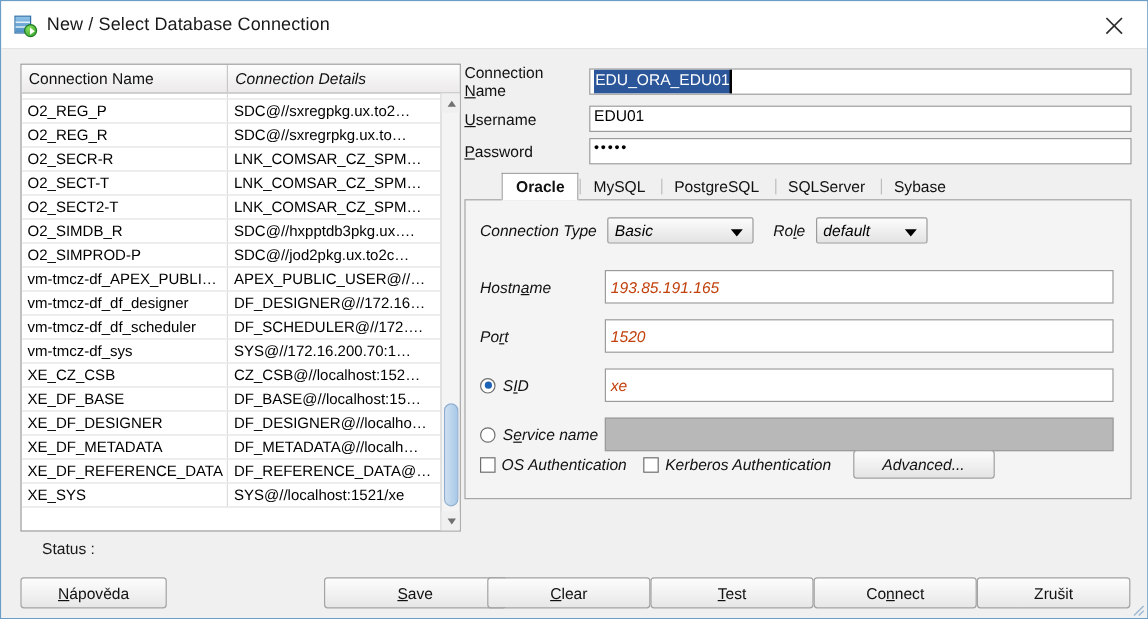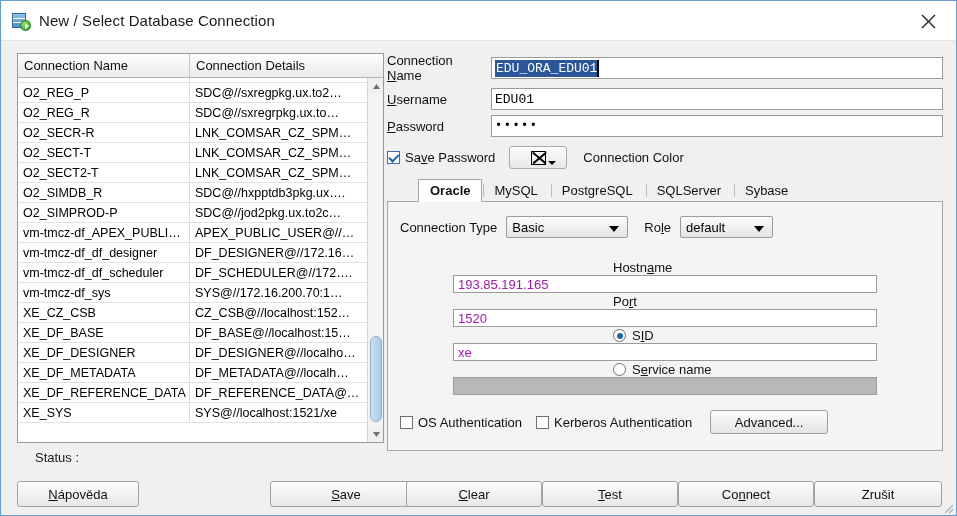--- a/index.html
+++ b/index.html
@@ -87,21 +87,21 @@
     border-bottom: 1px solid #b4b4b4;
     font-size: 13px; color: #111;
   }
   .list-header .hcell {
     display: flex; align-items: center;
     padding-left: 6px;
     border-right: 1px solid #c8c8c8;
     height: 100%;
   }
   .hcell.c1 { width: 172px; }
-  .hcell.c2 { width: 178px; border-right: none; }
+  .hcell.c2 { width: 178px; border-right: none; font-style: italic; }
   .rows {
     position: relative;
     height: 364px;
     overflow: hidden;
   }
   .row {
     display: flex; height: 20px;
     border-bottom: 1px solid #e2e2e2;
     font-size: 12.5px; color: #000;
   }
@@ -155,22 +155,22 @@
     width: 104px; font-size: 13px; color: #111;
     flex: none;
   }
   .flabel u { text-decoration: underline; }
   .tinput {
     height: 22px;
     border: 1px solid #9b9b9b;
     background: #ffffff;
     font-size: 13px; color: #000;
     padding: 0 3px;
-    display: flex; align-items: center;
-    font-family: Liberation Mono, monospace;
+    display: flex; 
+    font-family: Liberation Sans, sans-serif;
     overflow: hidden; white-space: nowrap;
   }
   .tinput.w-full { width: 452px; }
   .sel-text {
     background: #2b579a; color: #ffffff;
     padding: 1px 0 1px 1px;
     border-right: 2px solid #000;
   }
   .pw-dots { letter-spacing: 1.5px; font-size: 12px; color: #000; }
 
@@ -251,20 +251,21 @@
     margin-bottom: -1px;
     margin-left: 31px;
   }
   .tab.active::before { display: none; }
   .tabpanel {
     border: 1px solid #a5a5a5;
     background: #f4f4f4;
     height: 250px;
     padding: 14px 12px 0 12px;
     position: relative;
+    font-style: italic;
   }
   .combo-row { display: flex; align-items: center; }
   .combo-label { font-size: 13px; color: #111; }
   .combo {
     height: 22px;
     background: linear-gradient(#fcfcfc, #e3e3e3);
     border: 1px solid #9b9b9b;
     border-radius: 2px;
     display: flex; align-items: center;
     font-size: 13px; color: #000;
@@ -275,26 +276,26 @@
   .combo .arrow {
     position: absolute; right: 8px; top: 9px;
     border-left: 5px solid transparent;
     border-right: 5px solid transparent;
     border-top: 6px solid #000;
   }
   .combo.ctype { width: 122px; margin-left: 9px; }
   .combo.role  { width: 93px; margin-left: 9px; }
 
   .conn-fields { margin-top: 22px; }
-  .cf-row { display: flex; align-items: center; margin-bottom: 1px; flex-direction: column; }
+  .cf-row { display: flex; align-items: center; margin-bottom: 13px; }
   .cf-label { width: 104px; font-size: 13px; color: #111; flex: none; }
   .cf-input {
-    width: 424px; height: 18px;
+    width: 424px; height: 28px;
     border: 1px solid #9b9b9b; background: #ffffff;
-    font-size: 13px; color: #a21caf;
+    font-size: 13px; color: #c2410c;
     padding: 0 4px; display: flex; align-items: center;
   }
   .cf-input.disabled { background: #b8b8b8; border-color: #9b9b9b; }
   .radio {
     width: 13px; height: 13px; border-radius: 50%;
     border: 1px solid #6f6f6f; background: #ffffff;
     display: inline-flex; align-items: center; justify-content: center;
     flex: none; cursor: pointer;
   }
   .radio.sel::after {
@@ -471,29 +472,20 @@
         </div>
       </div>
 
       <div class="field-row">
         <div class="flabel"><u>P</u>assword</div>
         <div class="tinput w-full">
           <span class="pw-dots">•••••</span>
         </div>
       </div>
 
-      <div class="save-row">
-        <div class="cb checked"></div>
-        <div class="cb-label">Sa<u>v</u>e Password</div>
-        <div class="color-btn">
-          <div class="nocolor"></div>
-          <div class="caret"></div>
-        </div>
-        <div class="ccolor-label">Connection Color</div>
-      </div>
 
       <div class="tabstrip" id="tabstrip">
           <div class="tab active">Oracle</div>
           <div class="tab">MySQL</div>
           <div class="tab">PostgreSQL</div>
           <div class="tab">SQLServer</div>
           <div class="tab">Sybase</div>
         </div>
 
       <div class="tabpanel">

